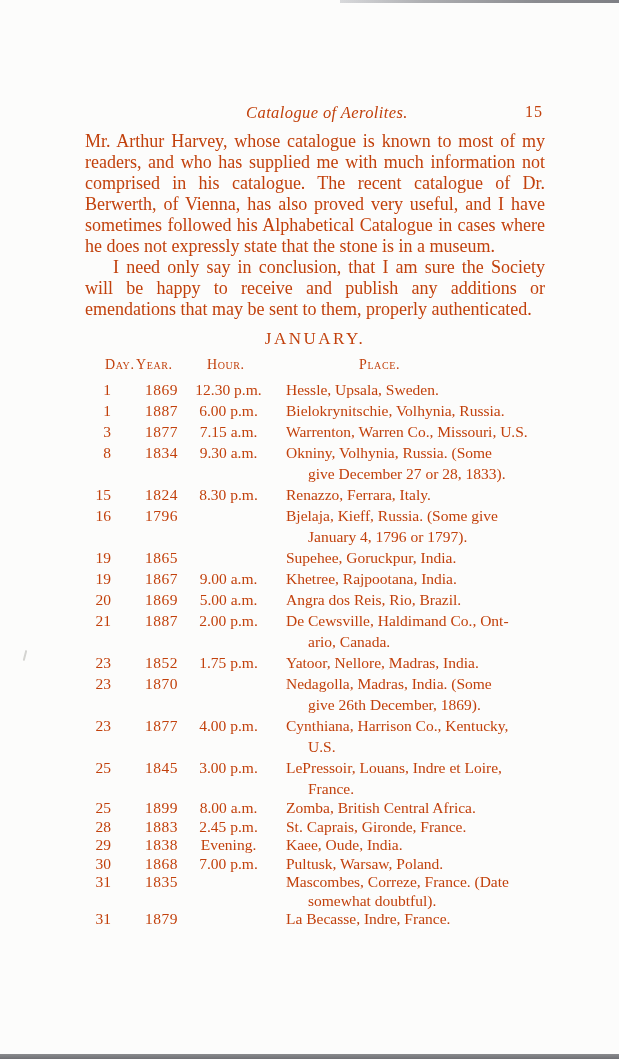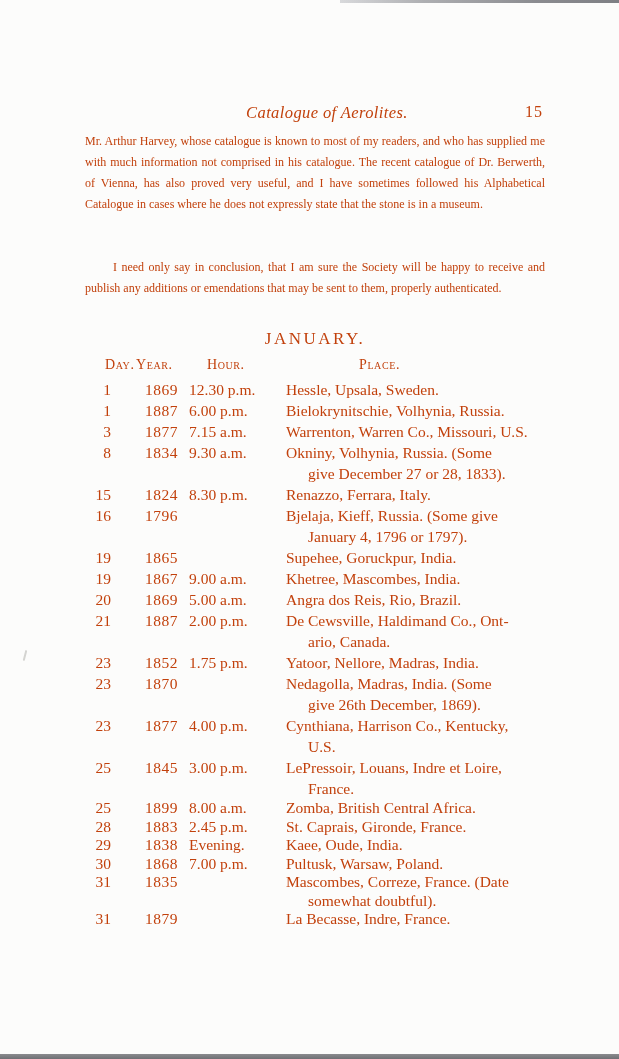--- a/index.html
+++ b/index.html
@@ -28,21 +28,21 @@
   
   .running-header { position: absolute; top: 103px; left: 85px; width: 460px; height: 22px; }
   .running-title {
     text-align: center; font-style: italic; font-size: 16.5px;
     letter-spacing: 0.4px; padding-left: 24px;
   }
   .page-number { position: absolute; right: 2px; top: 0; font-size: 16px; letter-spacing: 1px; }
   
   .body-par {
     position: absolute; left: 85px; width: 460px; margin: 0;
-    font-size: 12px; line-height: 21px; text-align: justify;
+    font-size: 18px; line-height: 21px; text-align: justify;
   }
   .p1 { top: 131px; }
   .p2 { top: 257px; text-indent: 28px; }
   
   .month-heading {
     position: absolute; top: 329px; left: 85px; width: 460px; margin: 0;
     text-align: center; font-size: 17px; font-weight: normal; letter-spacing: 2.5px;
   }
   
   .thead {
@@ -55,21 +55,21 @@
   .th-hour  { left: 122px; }
   .th-place { left: 274px; }
   .tbody {
     position: absolute; top: 379px; left: 85px; width: 534px;
     font-size: 15.5px; line-height: 21px;
   }
   .trow { display: flex; align-items: flex-start; }
   .trow:nth-child(n+15) { line-height: 18.5px; }
   .td-day  { flex: none; width: 26px;  text-align: right; }
   .td-year { flex: none; width: 44px;  margin-left: 34px; letter-spacing: 0.5px; }
-  .td-hour { flex: none; width: 79px;  text-align: left; }
+  .td-hour { flex: none; width: 79px;  text-align: center; }
   .td-place {
     flex: none; box-sizing: border-box; width: 292px; margin-left: 18px;
     padding-left: 22px; text-indent: -22px; white-space: pre-line;
   }
 </style>
 </head>
 <body>
 
 <div class="page">
 
@@ -141,21 +141,21 @@
     <span class="td-day">19</span>
     <span class="td-year">1865</span>
     <span class="td-hour"></span>
     <span class="td-place">Supehee, Goruckpur, India.</span>
   </div>
 
   <div class="trow">
     <span class="td-day">19</span>
     <span class="td-year">1867</span>
     <span class="td-hour">9.00 a.m.</span>
-    <span class="td-place">Khetree, Mascombes, India.</span>
+    <span class="td-place">Khetree, Rajpootana, India.</span>
   </div>
 
   <div class="trow">
     <span class="td-day">20</span>
     <span class="td-year">1869</span>
     <span class="td-hour">5.00 a.m.</span>
     <span class="td-place">Angra dos Reis, Rio, Brazil.</span>
   </div>
 
   <div class="trow">

